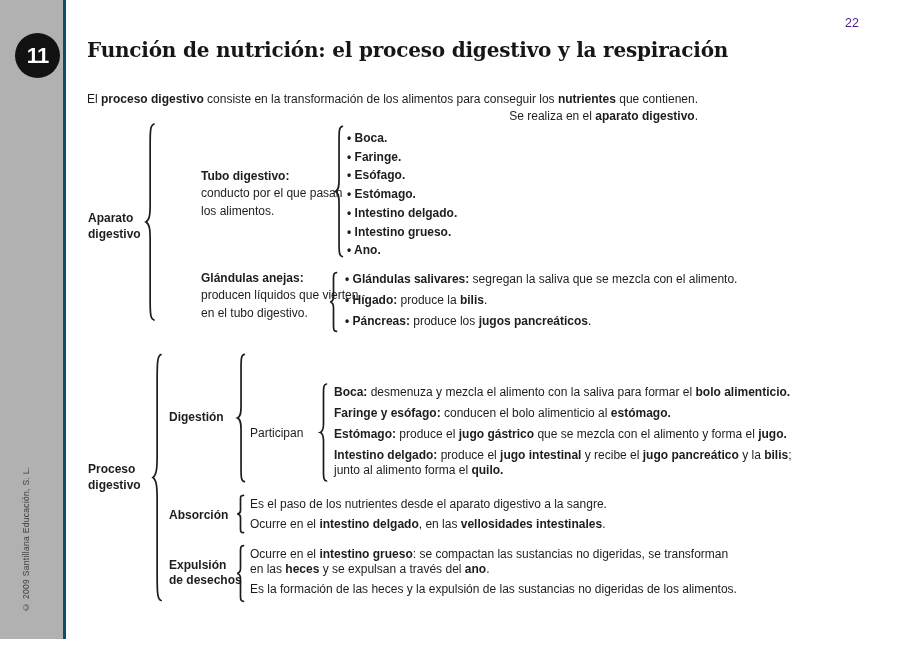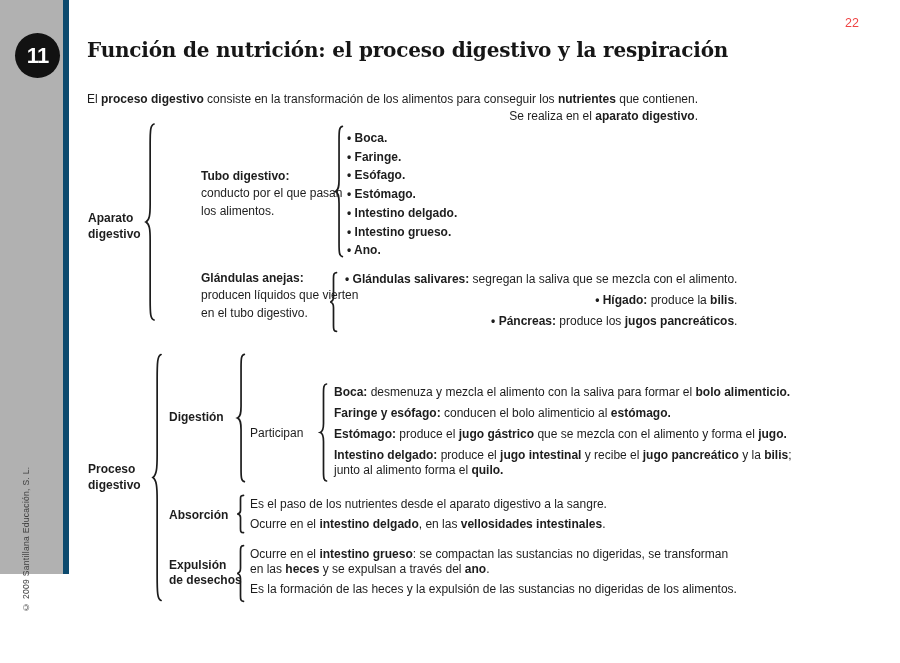--- a/index.html
+++ b/index.html
@@ -3,45 +3,45 @@
 <meta charset="utf-8">
 <style>
   html,body{margin:0;padding:0;background:#fff;}
   .page{position:relative;width:900px;height:663px;background:#ffffff;overflow:hidden;
         font-family:"Liberation Sans",sans-serif;font-size:12px;color:#1d1d1d;}
   .abs{position:absolute;}
   .b{font-weight:bold;}
   .nowrap{white-space:nowrap;}
 
   
-  .sidebar{position:absolute;left:0;top:0;width:63px;height:574px;background:#b1b1b1;border-right:6px solid #0c4a6e;}
+  .sidebar{position:absolute;left:0;top:0;width:63px;height:639px;background:#b1b1b1;border-right:3px solid #0c4a6e;}
   .badge{position:absolute;left:15px;top:33px;width:45px;height:45px;border-radius:50%;background:#121212;
          display:flex;align-items:center;justify-content:center;}
   .badge span{color:#ffffff;font-weight:bold;font-size:22px;letter-spacing:-1px;}
   .copyright{position:absolute;left:21px;top:447px;height:165px;writing-mode:vertical-rl;transform:rotate(180deg);
              font-size:8.5px;color:#3f3f3f;letter-spacing:.3px;white-space:nowrap;}
 
-  .page-number{position:absolute;left:845px;top:16px;font-size:12.5px;color:#ef4444;}
+  .page-number{position:absolute;left:845px;top:16px;font-size:12.5px;color:#4c1d95;}
 
   .title{position:absolute;left:87px;top:38px;margin:0;font-family:"DejaVu Serif",serif;
          font-weight:bold;font-size:20px;letter-spacing:-.2px;color:#161616;white-space:nowrap;}
 
   .intro{left:87px;top:79px;line-height:17px;text-align:right;}
   .intro .line{display:block;white-space:nowrap;}
 
   .lbl{font-weight:bold;line-height:16px;}
   .para{line-height:17.3px;}
   .para div{white-space:nowrap;margin-left:32px;}
 
   
   .blist{margin:0;padding:0;list-style:none;line-height:18.7px;font-weight:bold;}
   .blist li::before{content:"• ";}
 
   
-  .gitem{line-height:14px;margin-bottom:7px;white-space:nowrap;text-align:right;}
+  .gitem{line-height:14px;margin-bottom:7px;white-space:nowrap;}
   .gitem::before{content:"• ";font-weight:bold;}
 
   
   .pitem{line-height:15px;margin-bottom:6px;white-space:nowrap;}
   .aitem{line-height:15px;margin-bottom:5px;white-space:nowrap;}
 
   .brace{position:absolute;overflow:visible;}
   .brace path{fill:none;stroke:#1c1c1c;stroke-width:1.7;vector-effect:non-scaling-stroke;stroke-linecap:round;}
 </style>
 </head>

